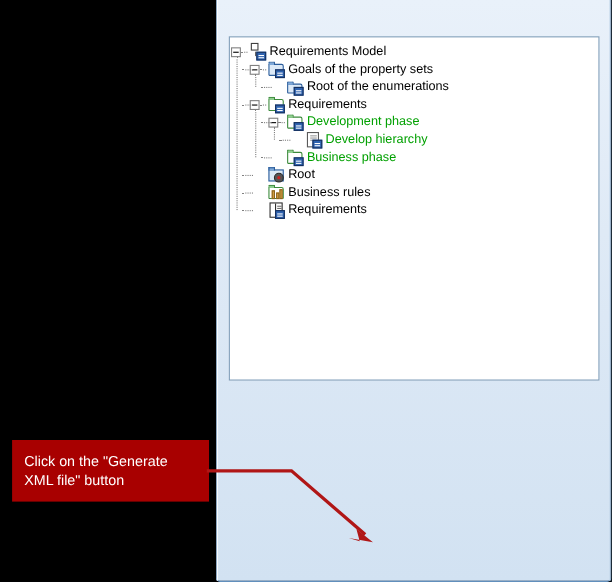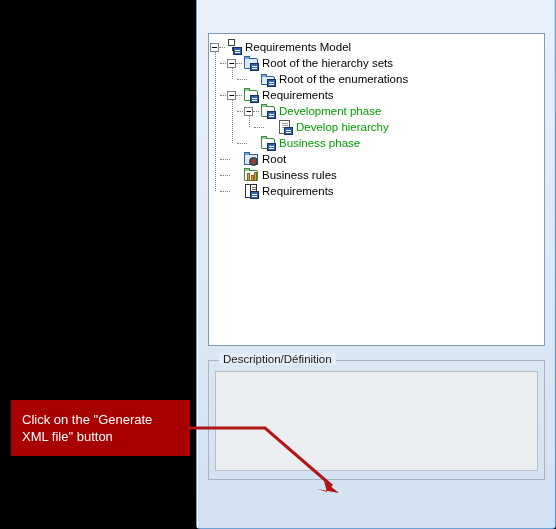--- a/index.html
+++ b/index.html
@@ -391,21 +391,21 @@
           <span class="ic-badge"></span>
         </span>
         <span class="tree-label" style="position:absolute;left:36px;top:0px">Requirements Model</span>
       </div>
       <div class="tree-row" style="top: 21px; left: 0px;">
         <span class="expander" style="left:18px;top:4px"></span>
         <span class="icon" style="left:34px;top:0px">
           <span class="ic-folder ic-folder-blue"></span>
           <span class="ic-badge"></span>
         </span>
-        <span class="tree-label" style="position:absolute;left:53px;top:0px">Root of the hierarchy sets</span>
+        <span class="tree-label" style="position:absolute;left:53px;top:0px">Goals of the property sets</span>
       </div>
       <div class="tree-row" style="top: 37px; left: 0px;">
         <span class="icon" style="left:51px;top:0px">
           <span class="ic-folder ic-folder-blue" style="top:5px;height:9px"></span>
           <span class="ic-badge"></span>
         </span>
         <span class="tree-label" style="position:absolute;left:70px;top:0px">Root of the enumerations</span>
       </div>
       <div class="tree-row" style="top: 53px; left: 0px;">
         <span class="expander" style="left:18px;top:4px"></span>
@@ -472,24 +472,20 @@
       <div class="tline h" style="left: 28px; top: 109px; width: 10px;"></div>
       <div class="tline h" style="left: 11px; top: 125px; width: 10px;"></div>
       <div class="tline h" style="left: 11px; top: 141px; width: 10px;"></div>
       <div class="tline h" style="left: 11px; top: 157px; width: 10px;"></div>
       <div class="tline v" style="left: 6px; top: 17px; height: 140px;"></div>
       <div class="tline v" style="left: 23px; top: 33px; height: 12px;"></div>
       <div class="tline v" style="left: 23px; top: 65px; height: 44px;"></div>
       <div class="tline v" style="left: 40px; top: 81px; height: 12px;"></div>
     </div>
 
-  <div id="description-group">
-    <div id="description-legend">Description/Définition</div>
-    <div id="description-textarea"></div>
-  </div>
 
   <div class="win-button" id="refresh-button">Refresh</div>
   <div class="win-button" id="generate-xml-button">Generate XML file</div>
 
 </div>
 
 <div id="callout-box" style="background: rgb(168, 0, 0);">
   <div id="callout-text">Click on the "Generate XML file" button</div>
 </div>
 

